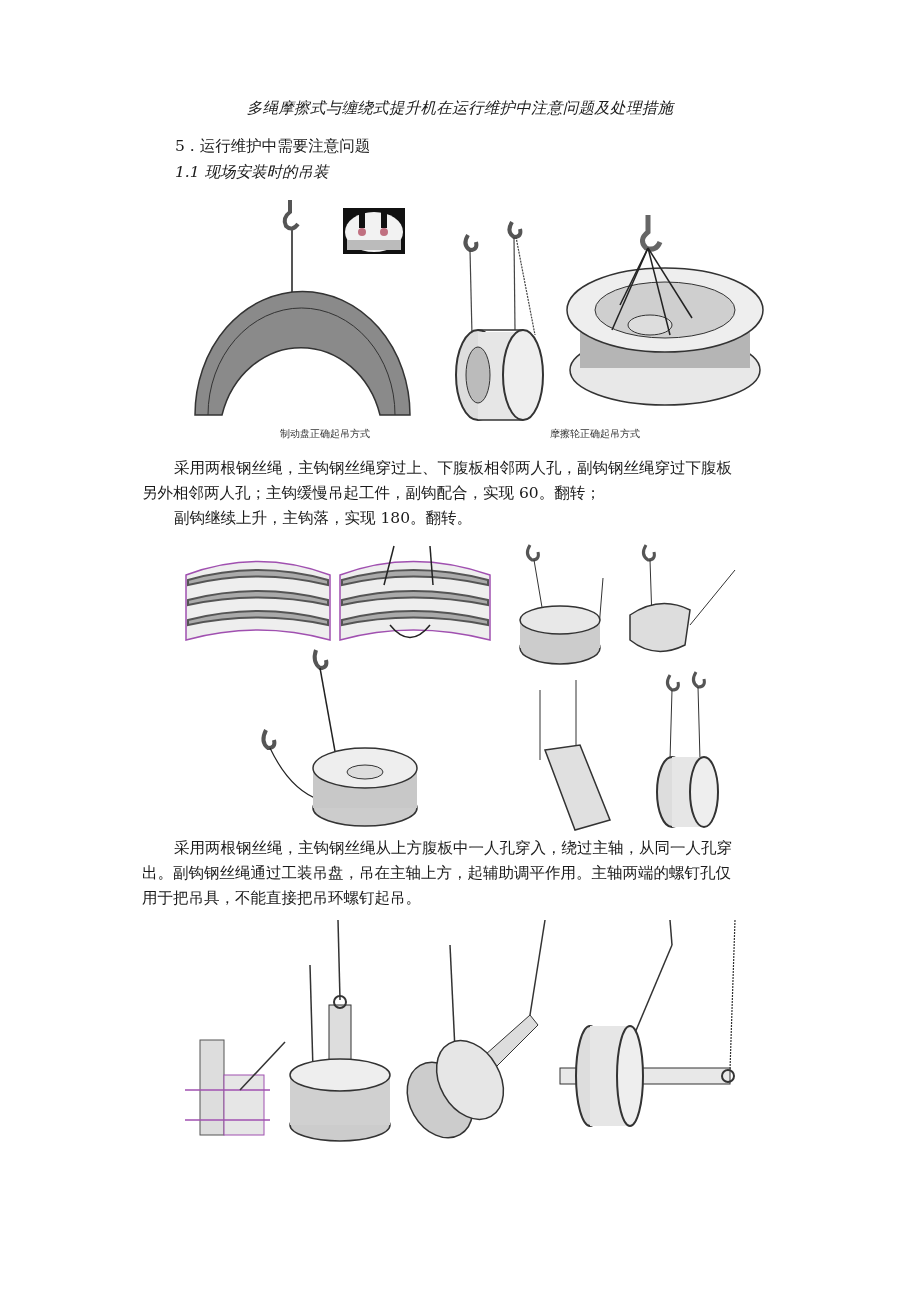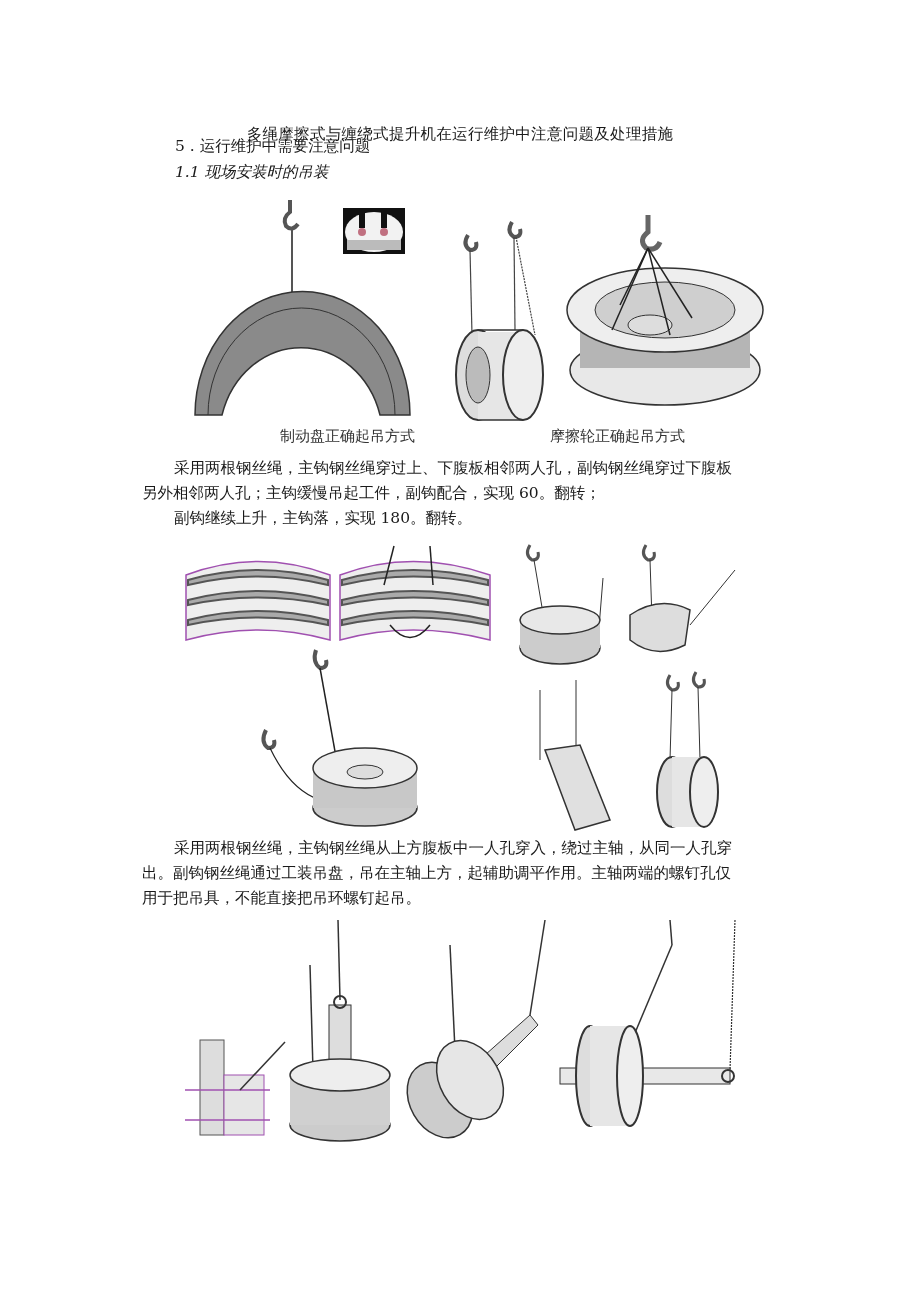--- a/index.html
+++ b/index.html
@@ -1,24 +1,24 @@
 <!DOCTYPE html>
 <html><head>
 <meta charset="utf-8">
 <style>
   html, body { margin: 0; padding: 0; background: #ffffff; }
   body { width: 920px; height: 1301px; position: relative; overflow: hidden;
          font-family: "DejaVu Serif", "Liberation Serif", serif; color: #1a1a1a; }
   .abs { position: absolute; }
-  .title { left: 0; width: 920px; top: 124px; text-align: center; font-size: 15.5px; letter-spacing: 0.3px; }
+  .title { left: 0; width: 920px; top: 98px; text-align: center; font-size: 15.5px; letter-spacing: 0.3px; font-style: italic; }
   .h1 { left: 175px; top: 136px; font-size: 15.5px; }
   .h2 { left: 175px; top: 162px; font-size: 15.5px; font-style: italic; }
   .para { font-size: 15.5px; line-height: 25px; width: 640px; left: 142px; }
   .para .indent { display: inline-block; width: 32px; }
-  .caption { font-family: Liberation Sans, sans-serif; font-size: 15px; color: #333; }
+  .caption { font-family: Liberation Sans, sans-serif; font-size: 10px; color: #333; }
   svg { position: absolute; overflow: visible; }
 </style>
 </head>
 <body>
 
 <div class="abs title">多绳摩擦式与缠绕式提升机在运行维护中注意问题及处理措施</div>
 <div class="abs h1">5 . 运行维护中需要注意问题</div>
 <div class="abs h2">1.1  现场安装时的吊装</div>
 
 <div>

